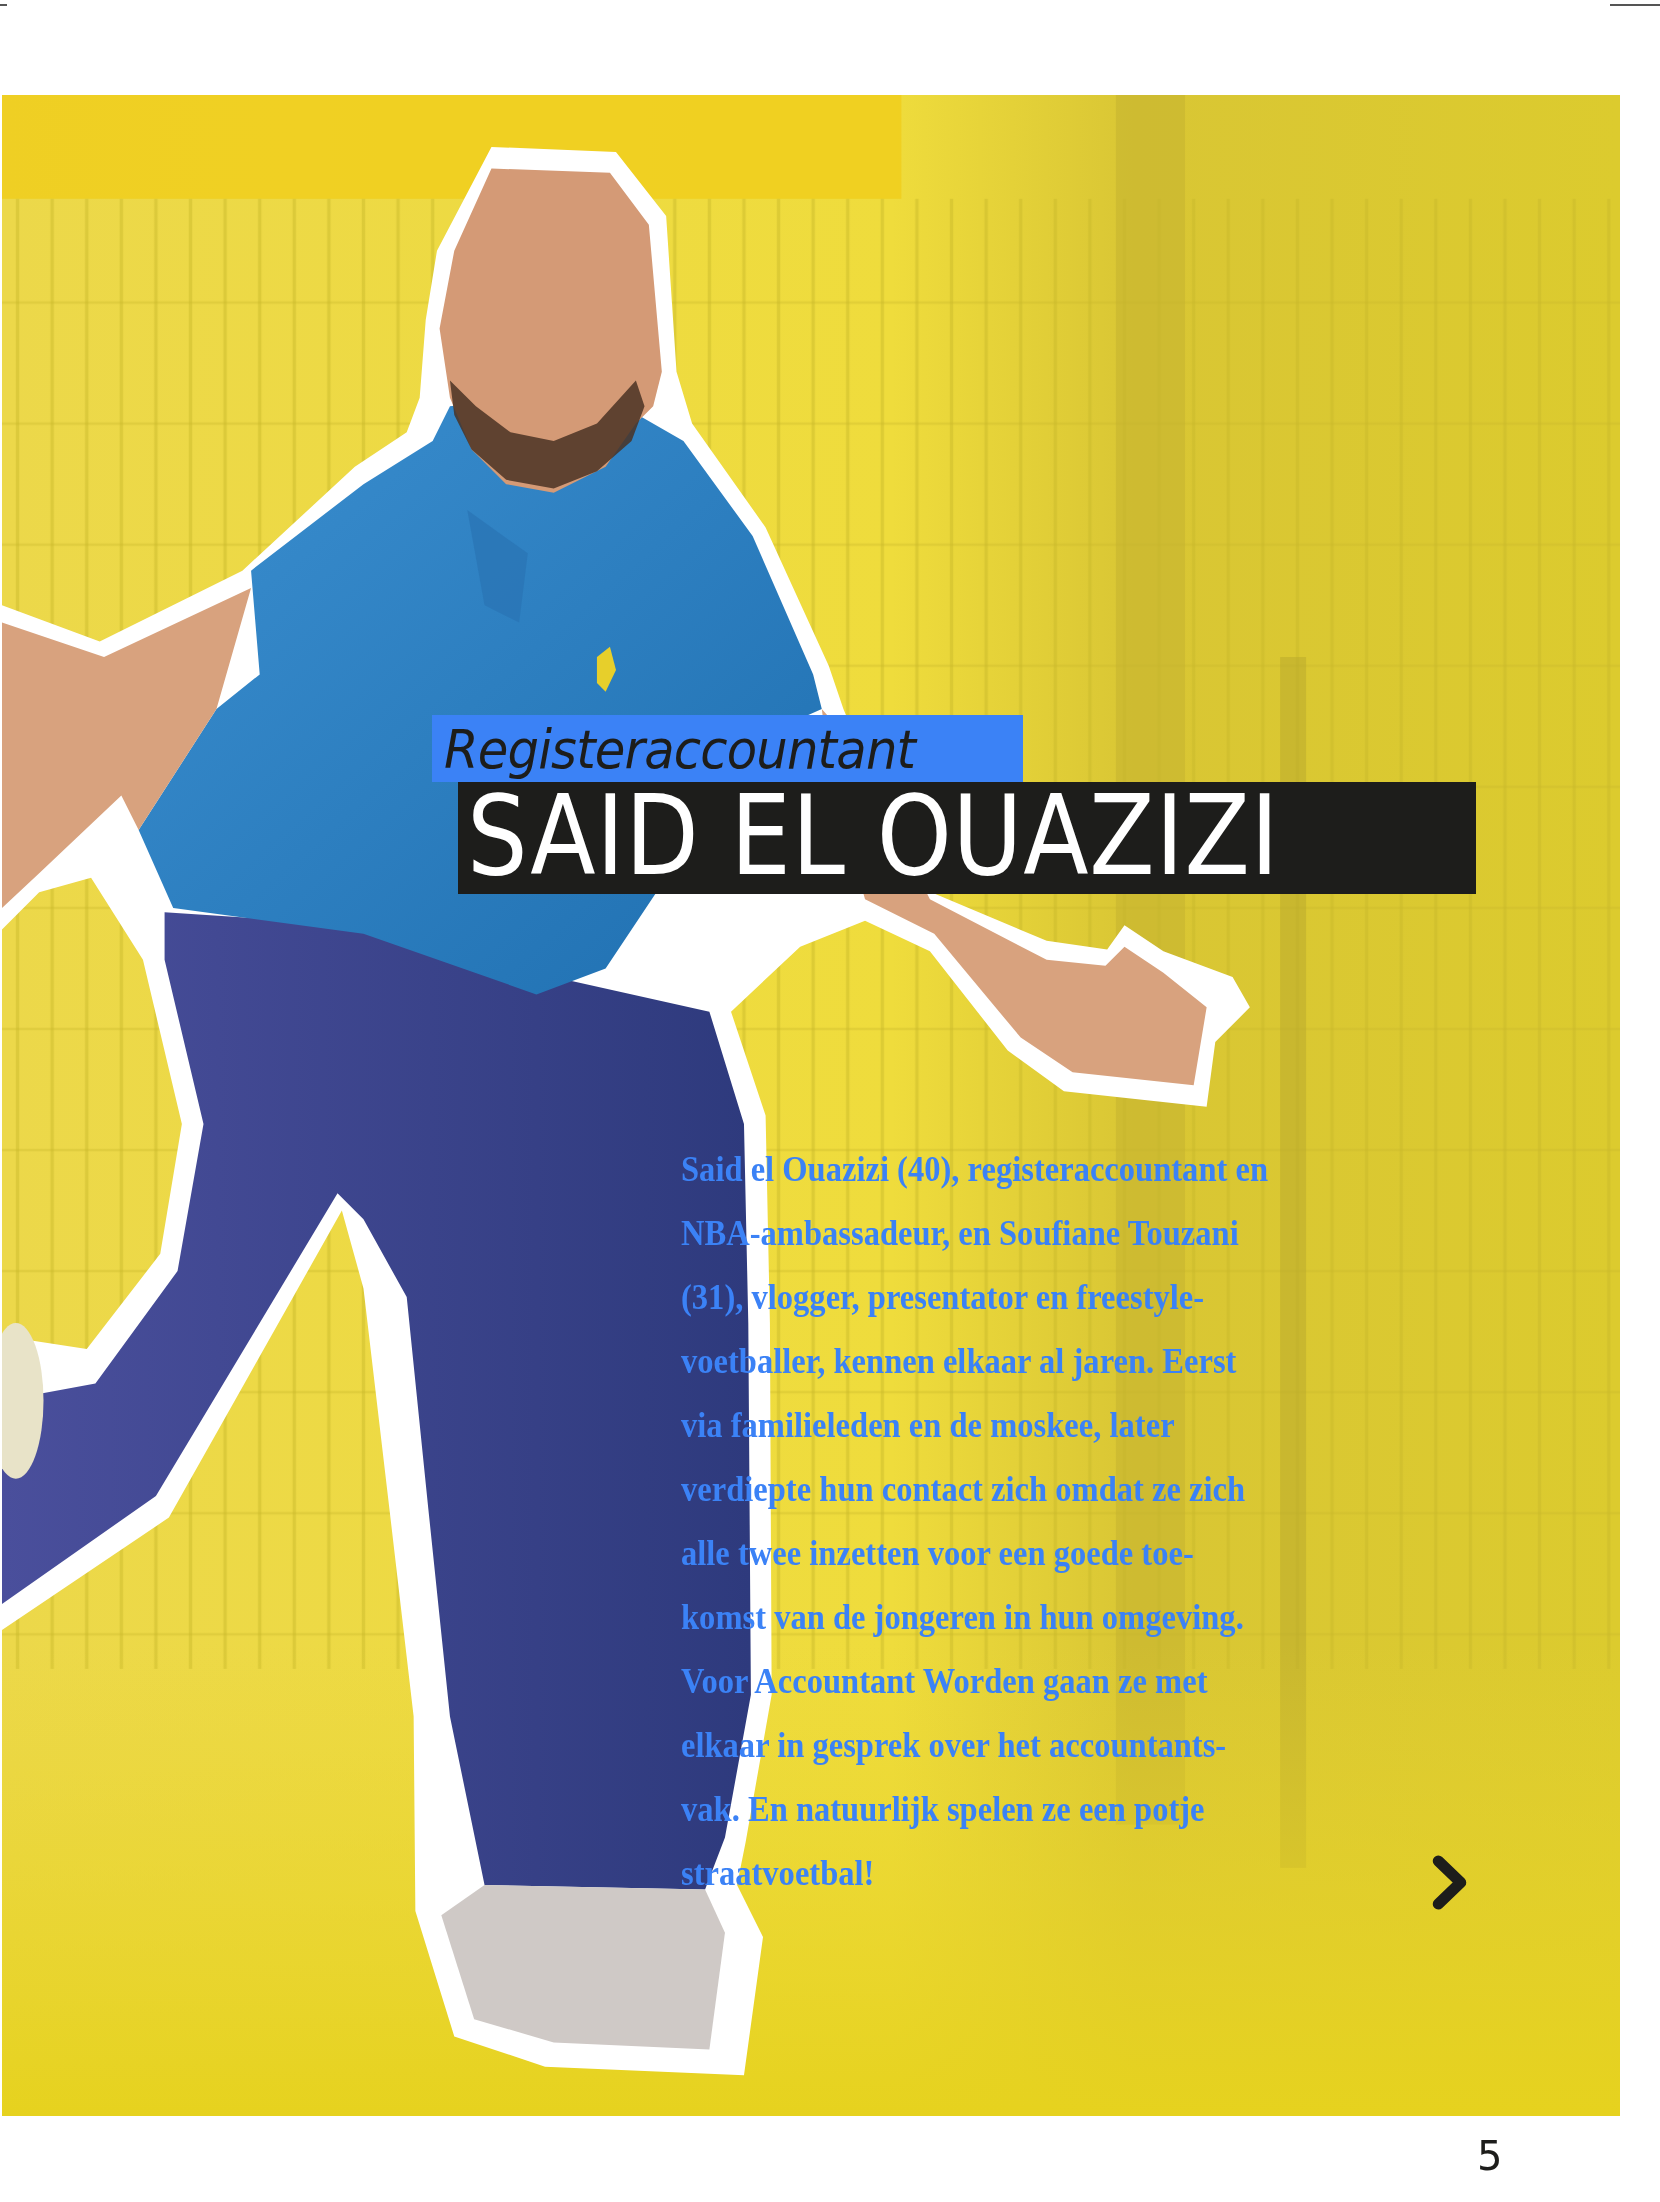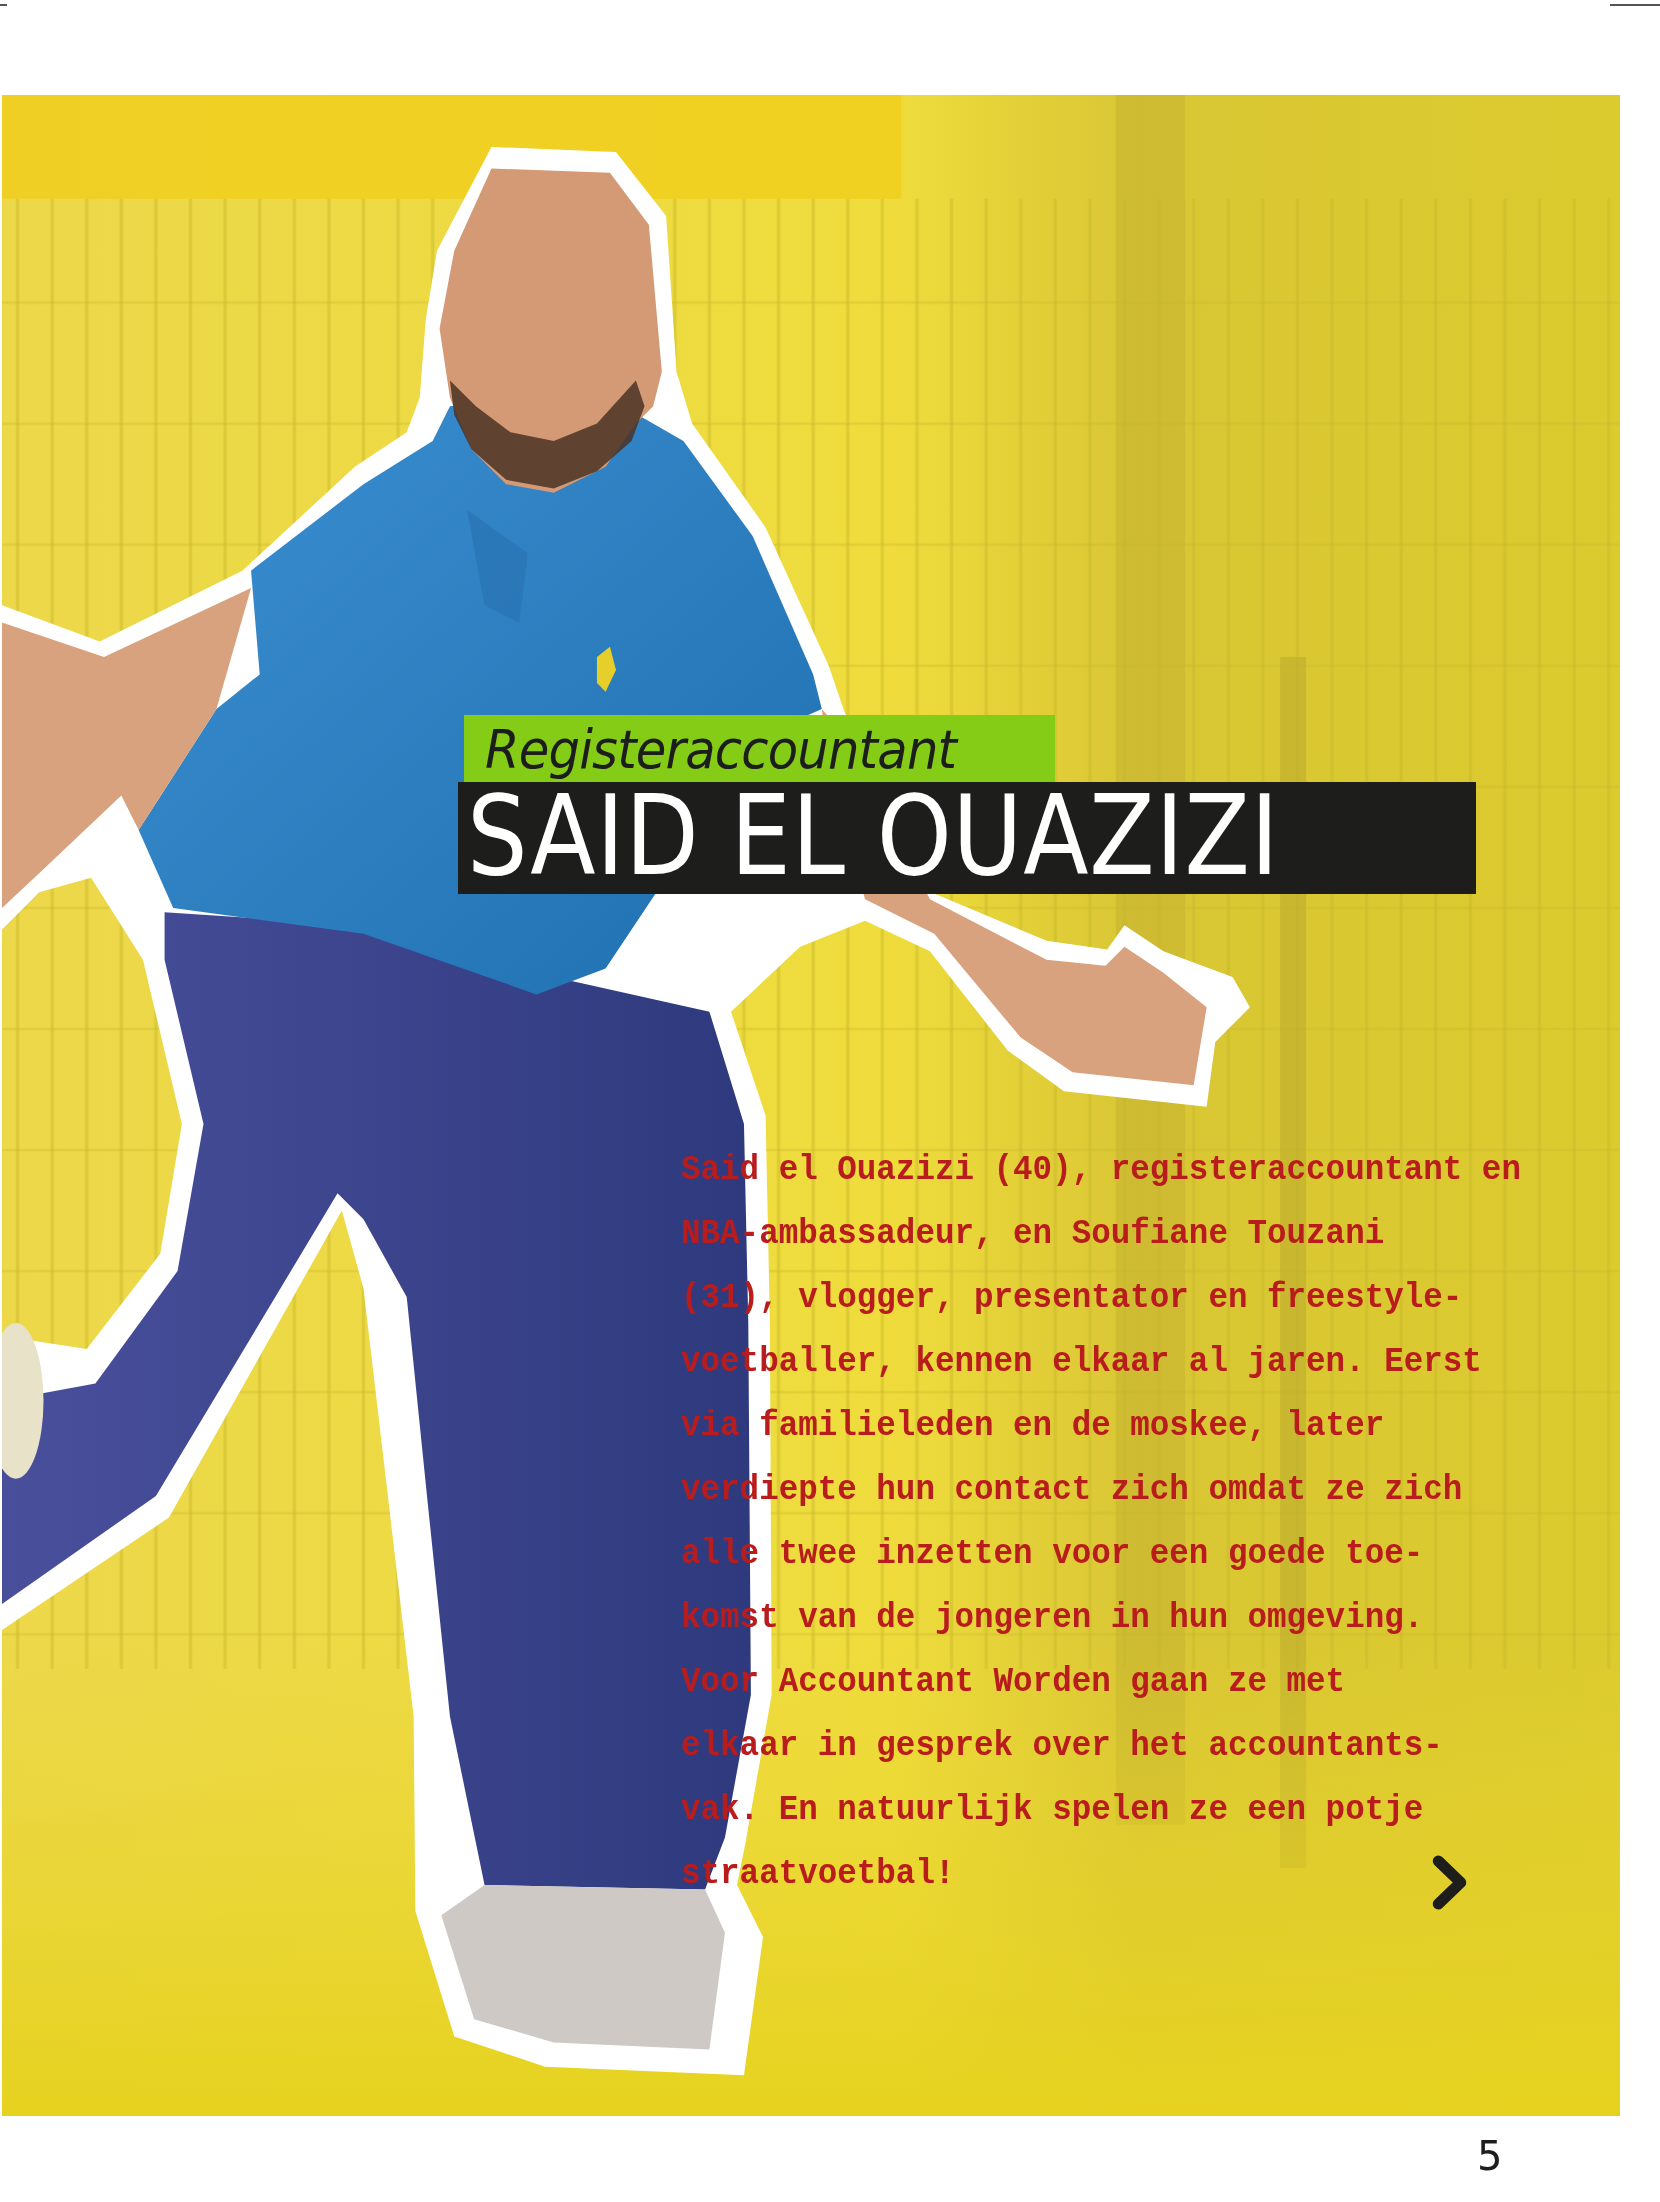--- a/index.html
+++ b/index.html
@@ -2,25 +2,25 @@
 <html style="font-size:14px"><head>
 <meta charset="utf-8">
 <style>
   html, body { margin: 0; padding: 0; }
   body { width: 1660px; height: 2202px; background: #ffffff; position: relative; overflow: hidden; font-family: "DejaVu Sans", sans-serif; }
   .crop-mark { position: absolute; height: 2.6px; background: #555555; }
   .crop-left { left: 0; top: 3.5px; width: 7px; }
   .crop-right { right: 0; top: 3.5px; width: 50px; }
   .photo { position: absolute; left: 1.7px; top: 95px; width: 1618px; height: 2021px; overflow: hidden; }
   .photo svg { position: absolute; left: 0; top: 0; }
-  .role-label { position: absolute; left: 464px; top: 715px; height: 67px; width: 591px; background: #84cc16; box-sizing: border-box; padding-left: 21px; }
+  .role-label { position: absolute; left: 432px; top: 715px; height: 67px; width: 591px; background: #3b82f6; box-sizing: border-box; padding-left: 12px; }
   .role-label span { font-family: "DejaVu Sans", sans-serif; font-style: italic; font-weight: 300; font-size: 54px; line-height: 69px; color: #1d1d1b; letter-spacing: -0.9px; display: inline-block; transform: scaleX(0.92); transform-origin: left; white-space: nowrap; }
   .name-bar { position: absolute; left: 458px; top: 782px; width: 1018px; height: 112px; background: #1d1d1b; }
   .name-text { position: absolute; left: 467px; top: 771px; font-family: "DejaVu Sans", sans-serif; font-size: 111px; line-height: 130px; color: #ffffff; font-weight: 400; white-space: nowrap; transform: scaleX(0.86); transform-origin: left; letter-spacing: 0.9px; }
-  .body-text { position: absolute; left: 681px; top: 1138px; width: 847px; font-family: Liberation Mono, monospace; font-weight: bold; font-size: 35px; line-height: 64px; color: #b91c1c; }
+  .body-text { position: absolute; left: 681px; top: 1138px; width: 847px; font-family: Liberation Serif, serif; font-weight: bold; font-size: 35px; line-height: 64px; color: #3b82f6; }
   .body-text .line { display: block; white-space: nowrap; transform: scaleX(0.93); transform-origin: left; }
   .chevron { position: absolute; left: 1428px; top: 1852px; width: 43px; height: 61px; }
   .page-number { position: absolute; left: 1477px; top: 2132px; font-family: "DejaVu Sans", sans-serif; font-size: 40px; line-height: 48px; color: #1d1d1b; }
 </style>
 </head>
 <body>
 
 <div class="crop-mark crop-left"></div>
 <div class="crop-mark crop-right"></div>
 

